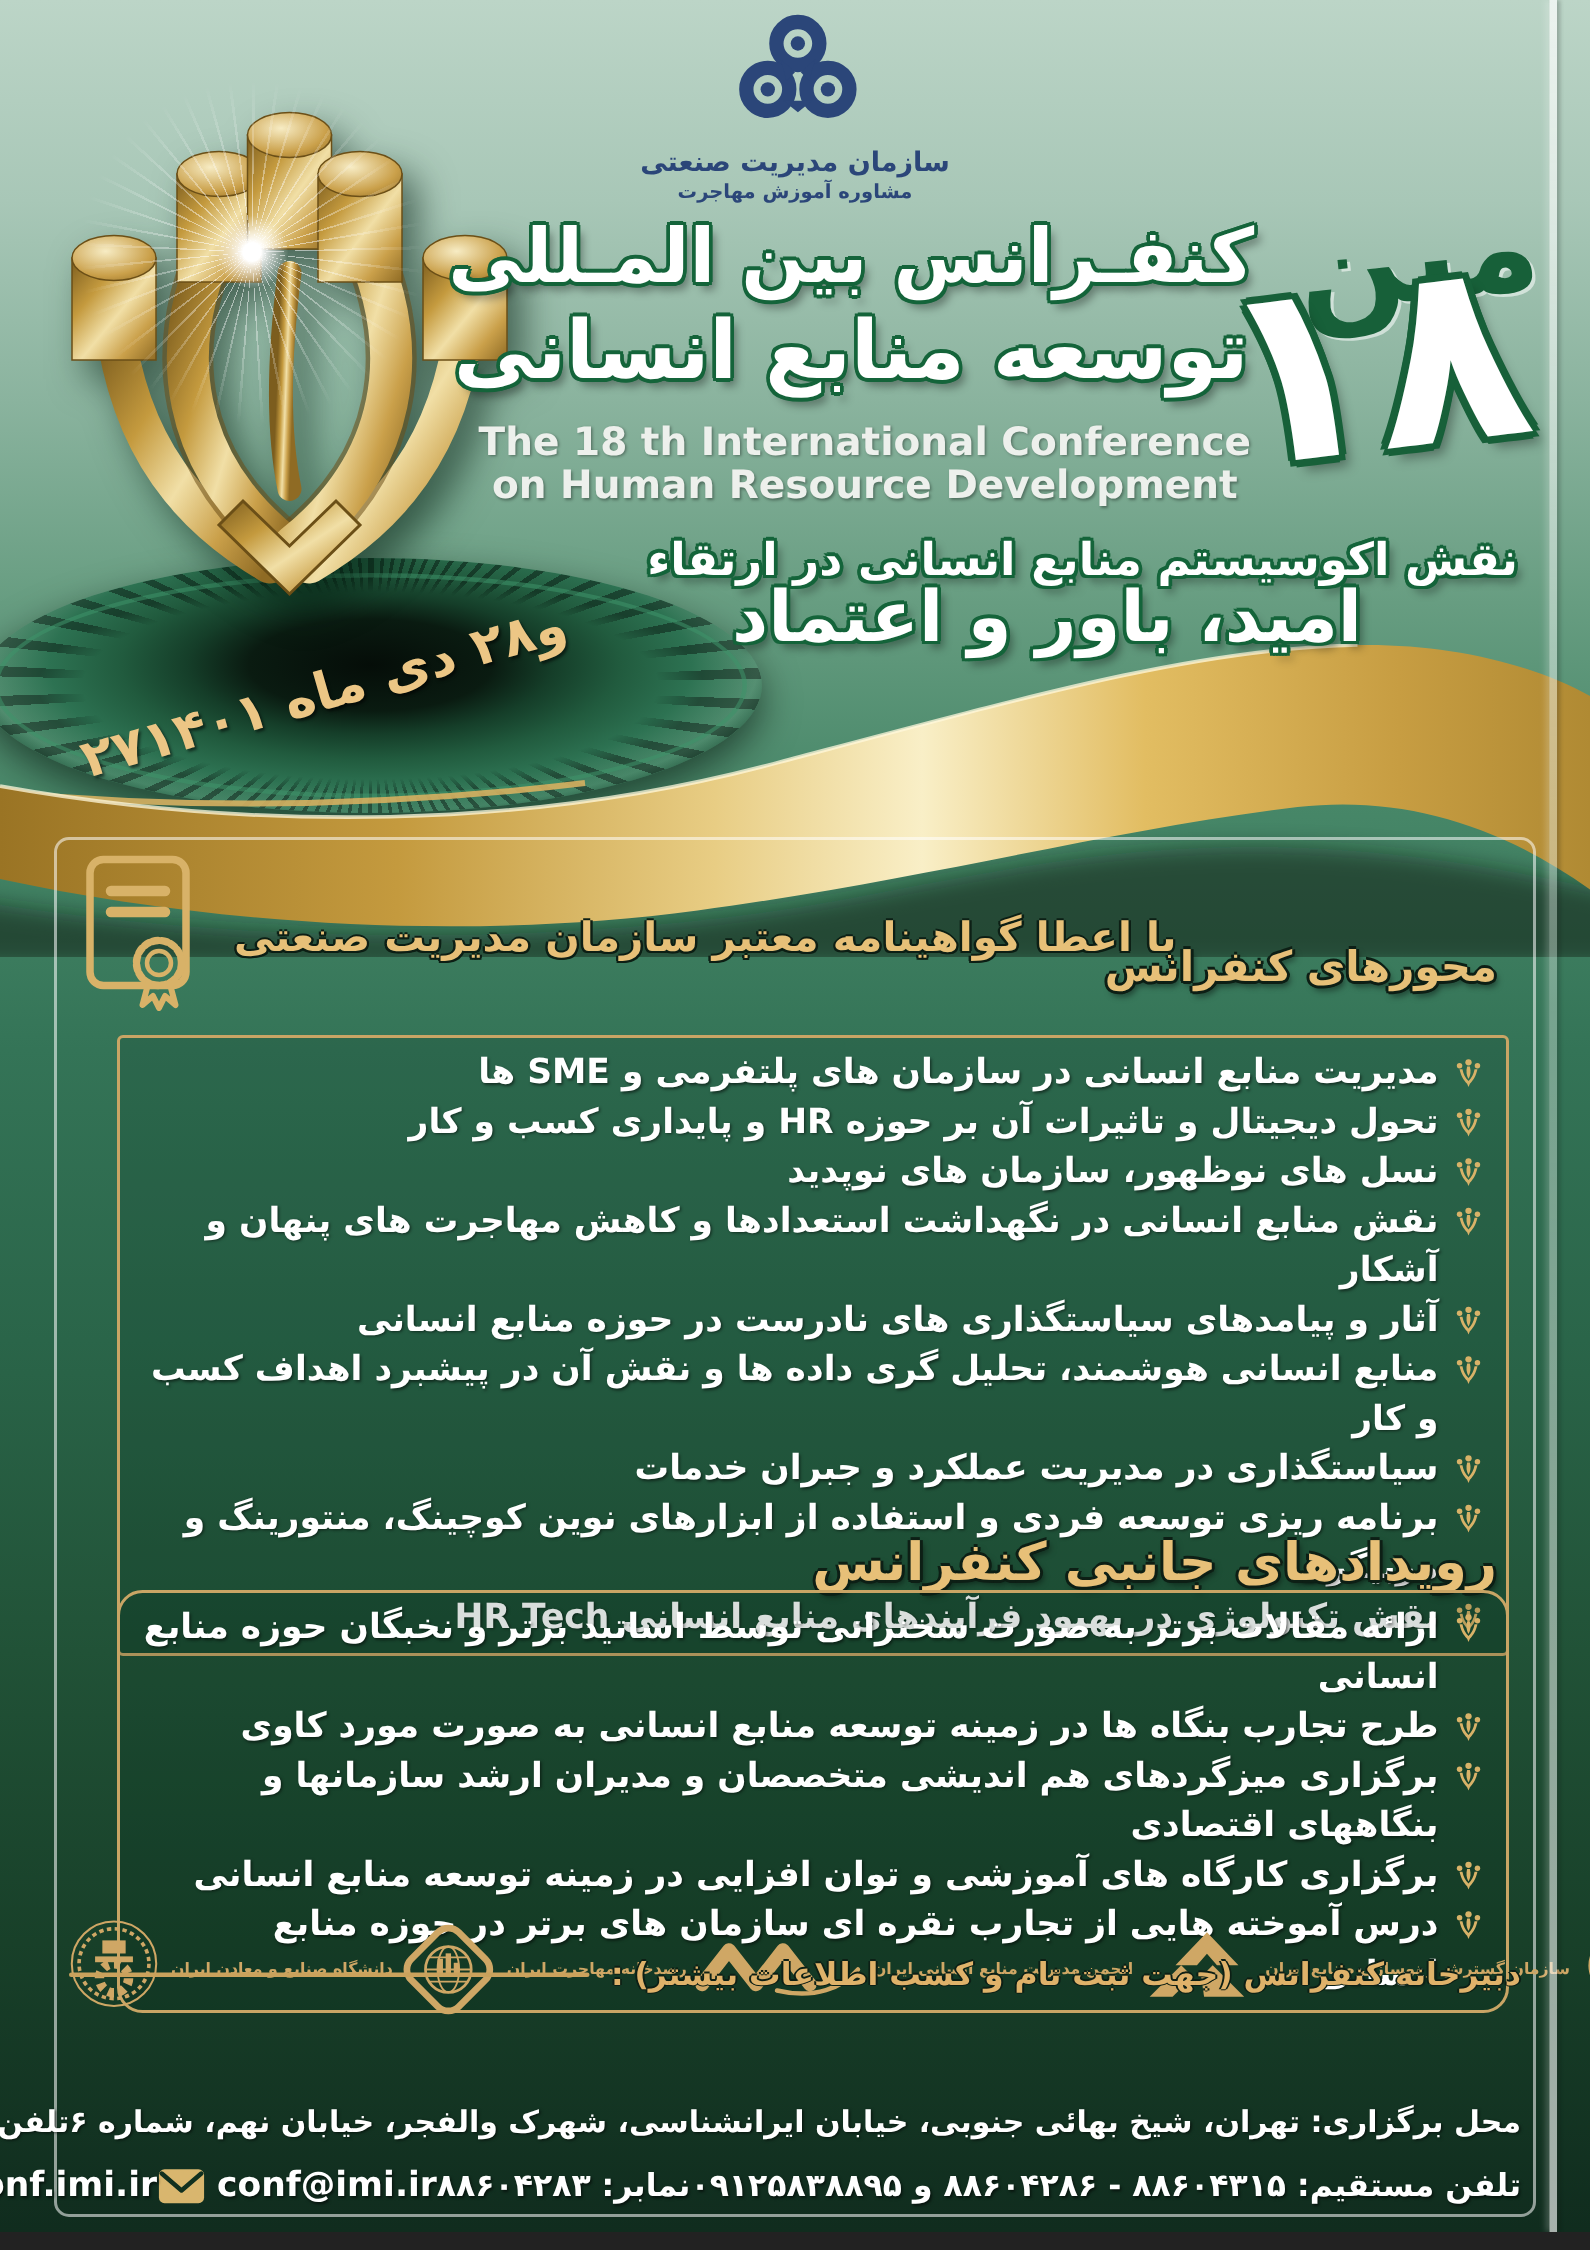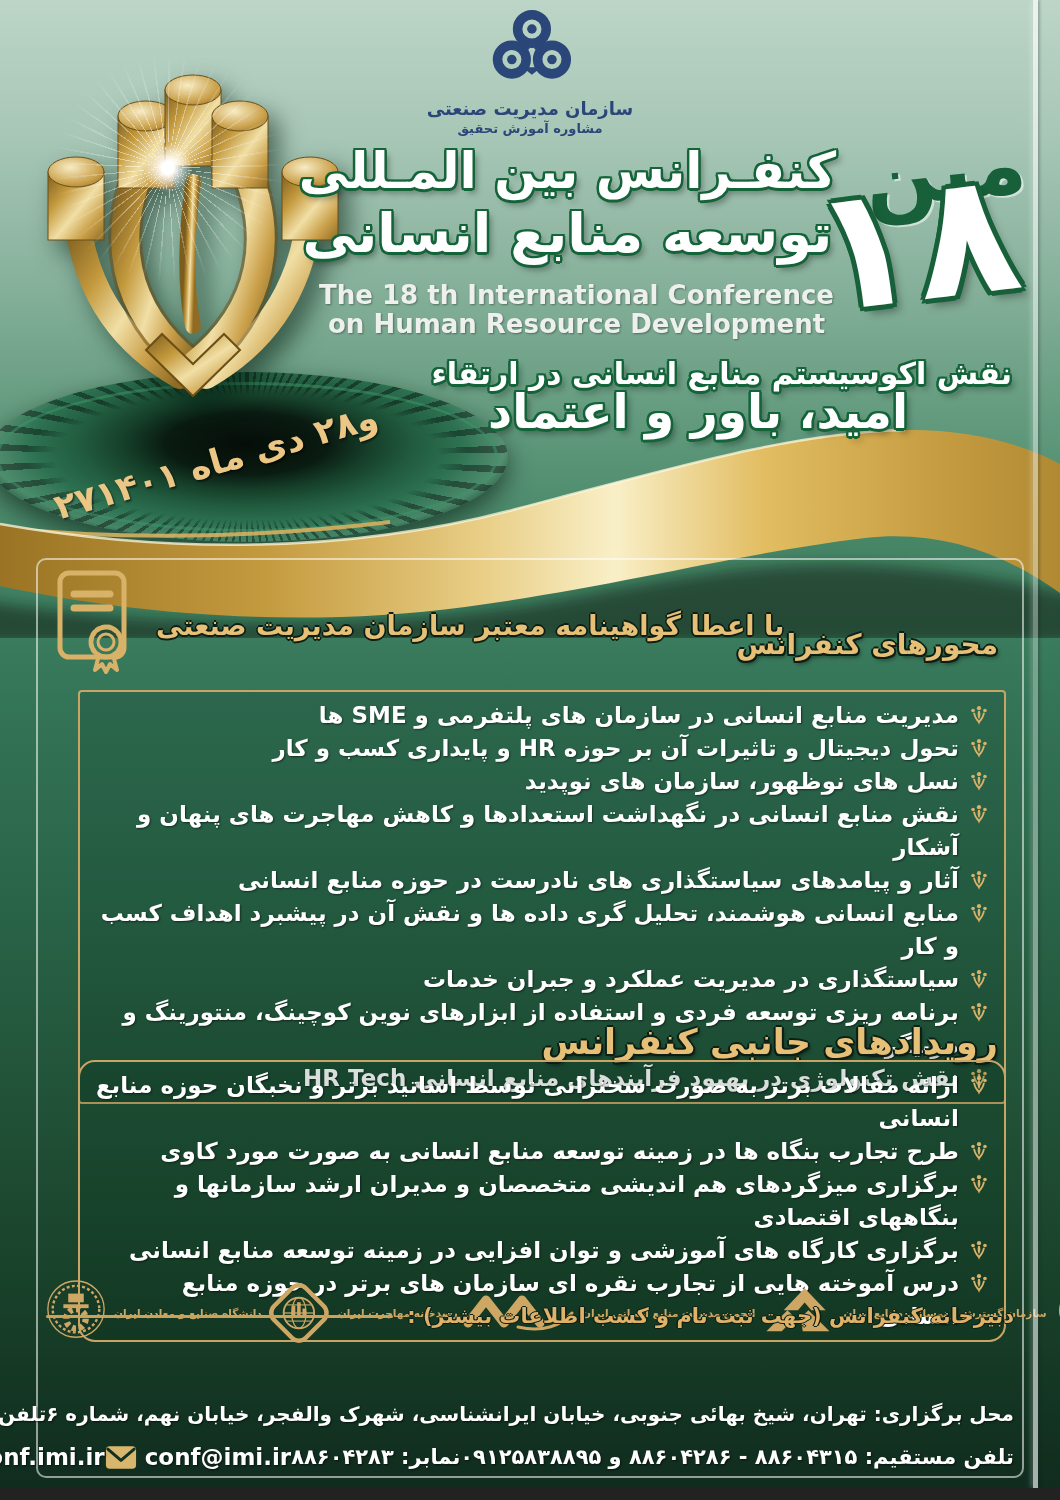--- a/index.html
+++ b/index.html
@@ -105,21 +105,21 @@
       <g fill="#2b4679">
         <circle cx="52" cy="22" r="5"></circle>
           <circle cx="31" cy="54" r="5"></circle>
           <circle cx="73" cy="54" r="5"></circle>
         <path d="M40 33 L50 42 L44 48 Z"></path>
           <path d="M64 33 L54 42 L60 48 Z"></path>
           <path d="M42 62 L62 62 L52 70 Z"></path>
       </g>
     </svg>
     <div class="fa1">سازمان مدیریت صنعتی</div>
-    <div class="fa2">مشاوره آموزش تحقیق</div>
+    <div class="fa2">مشاوره آموزش مهاجرت</div>
   </div>
 
   <div class="abs rays"></div>
   <div class="abs disc"></div>
   <svg class="abs crown" viewBox="0 0 330 335">
     <defs>
       <linearGradient id="g1" x1="0" y1="0" x2="1" y2="1">
         <stop offset="0" stop-color="#7c5d1e"></stop>
           <stop offset=".3" stop-color="#c49a3e"></stop>
         <stop offset=".55" stop-color="#f1dfa6"></stop>

